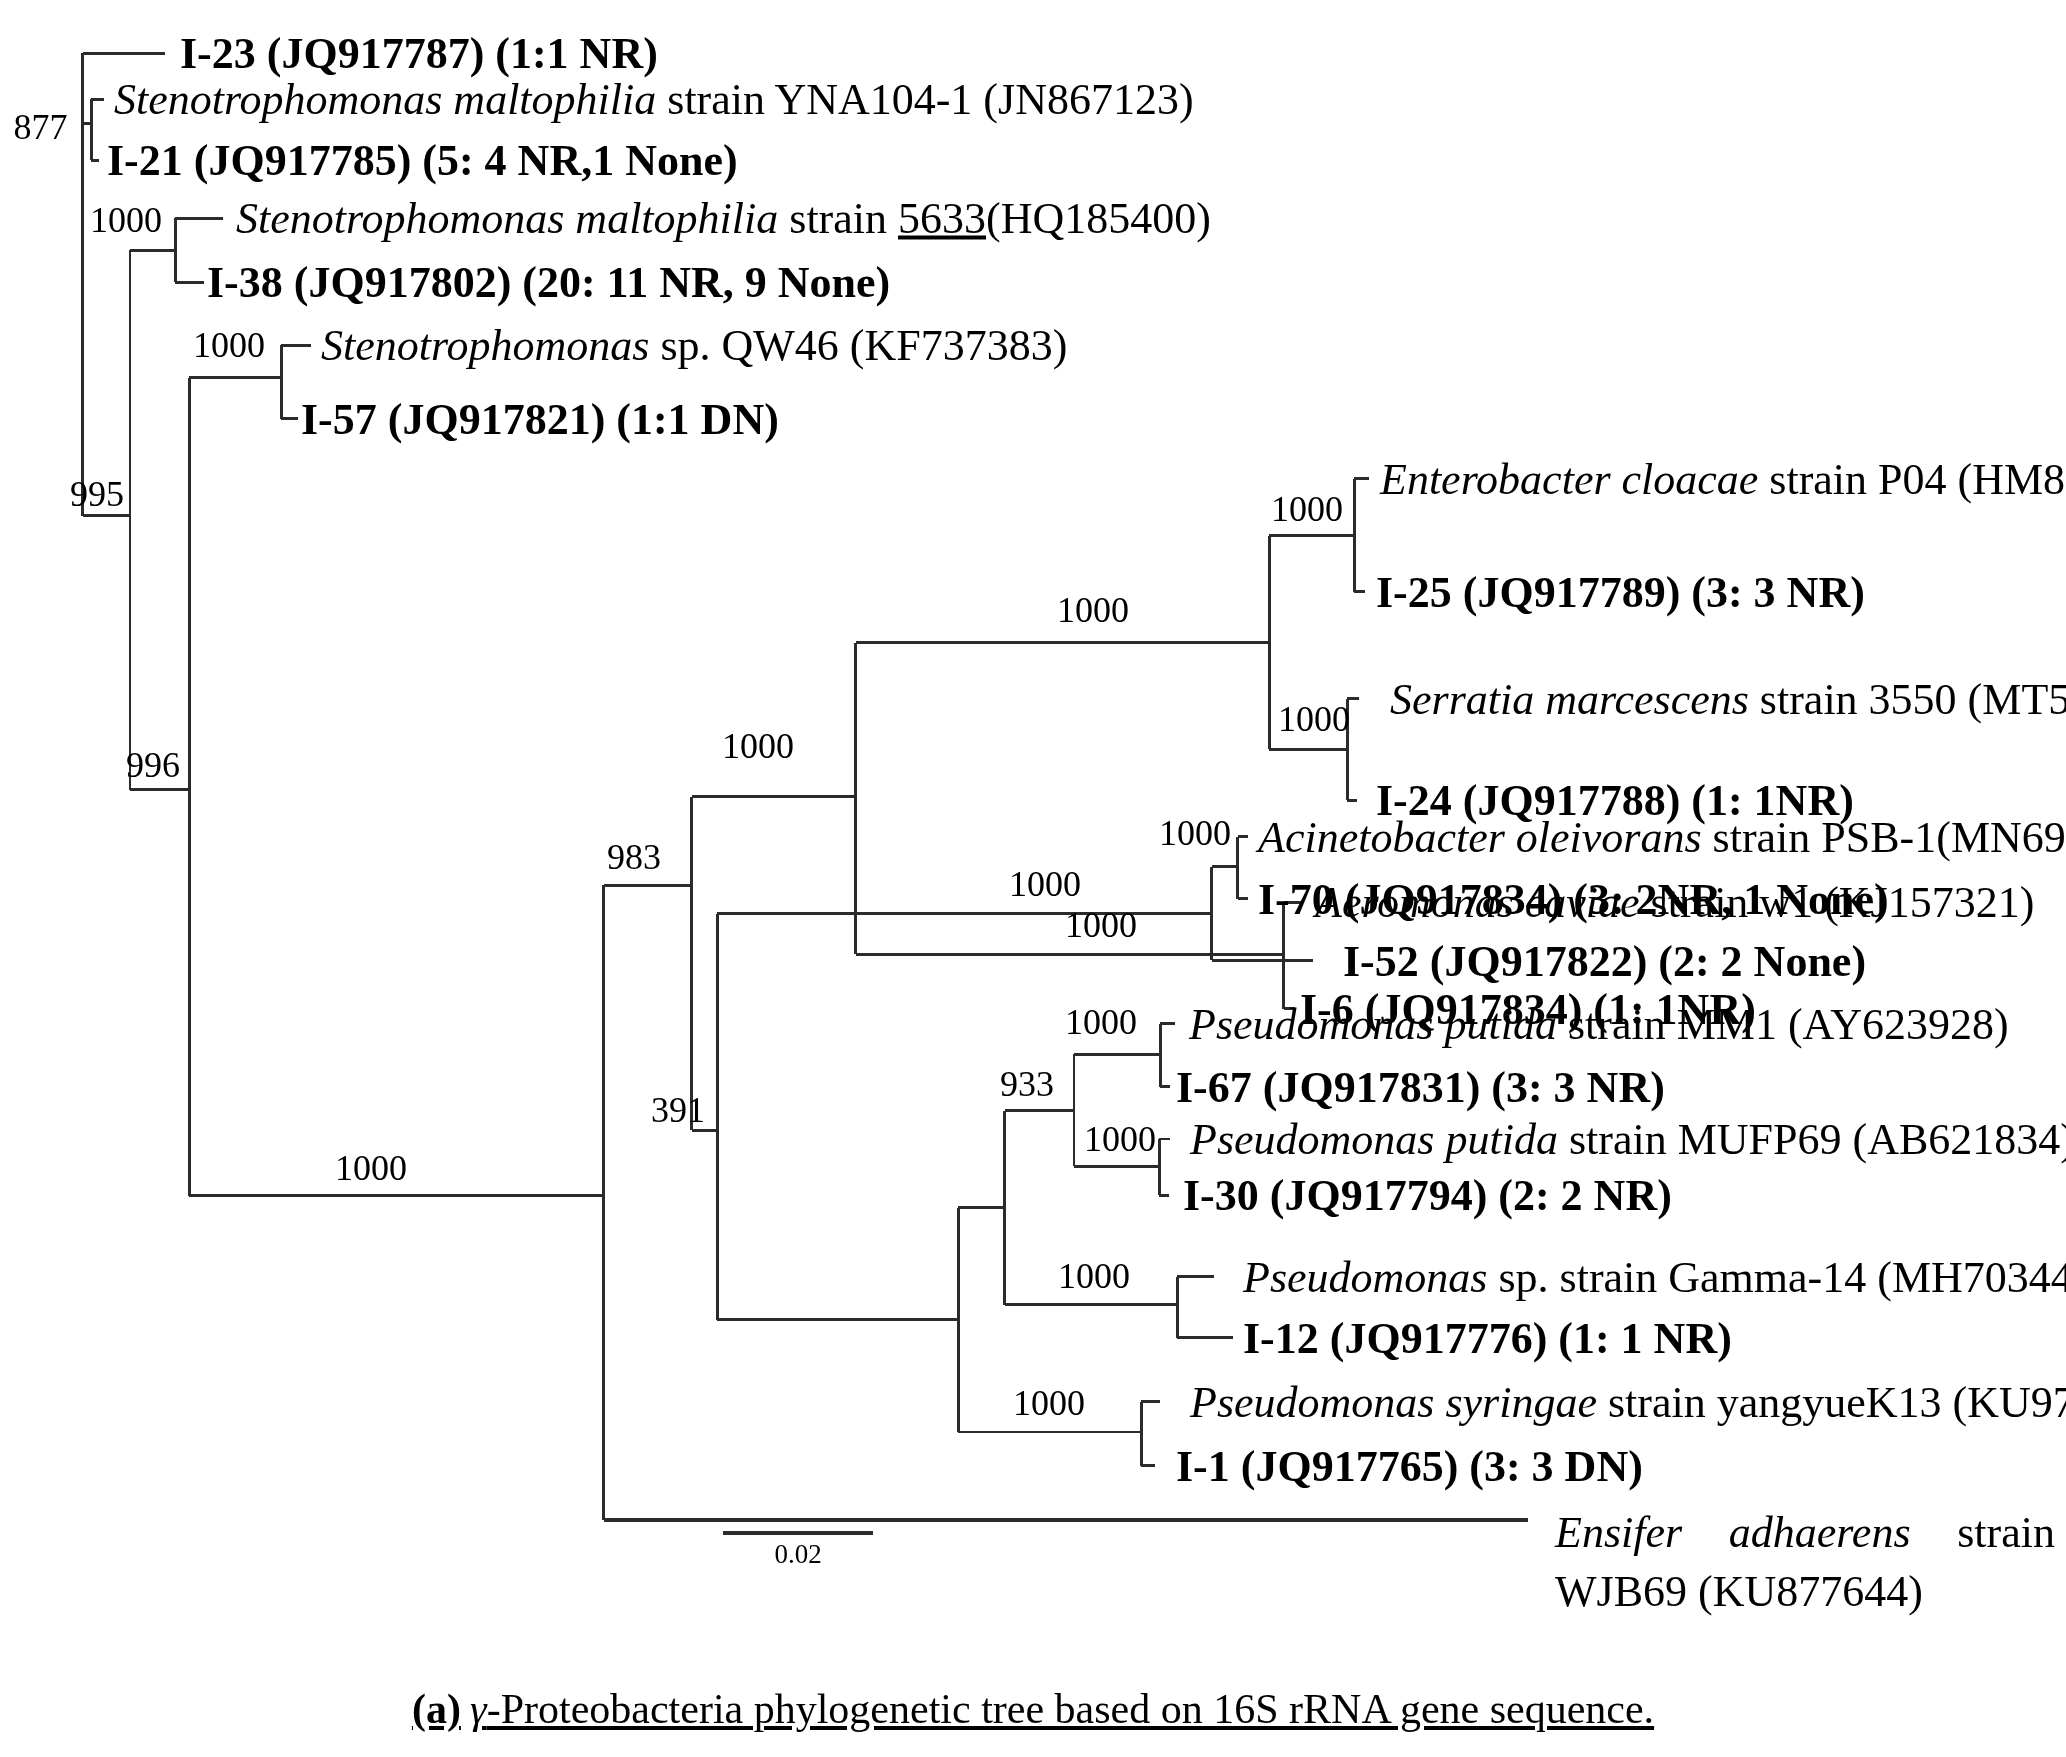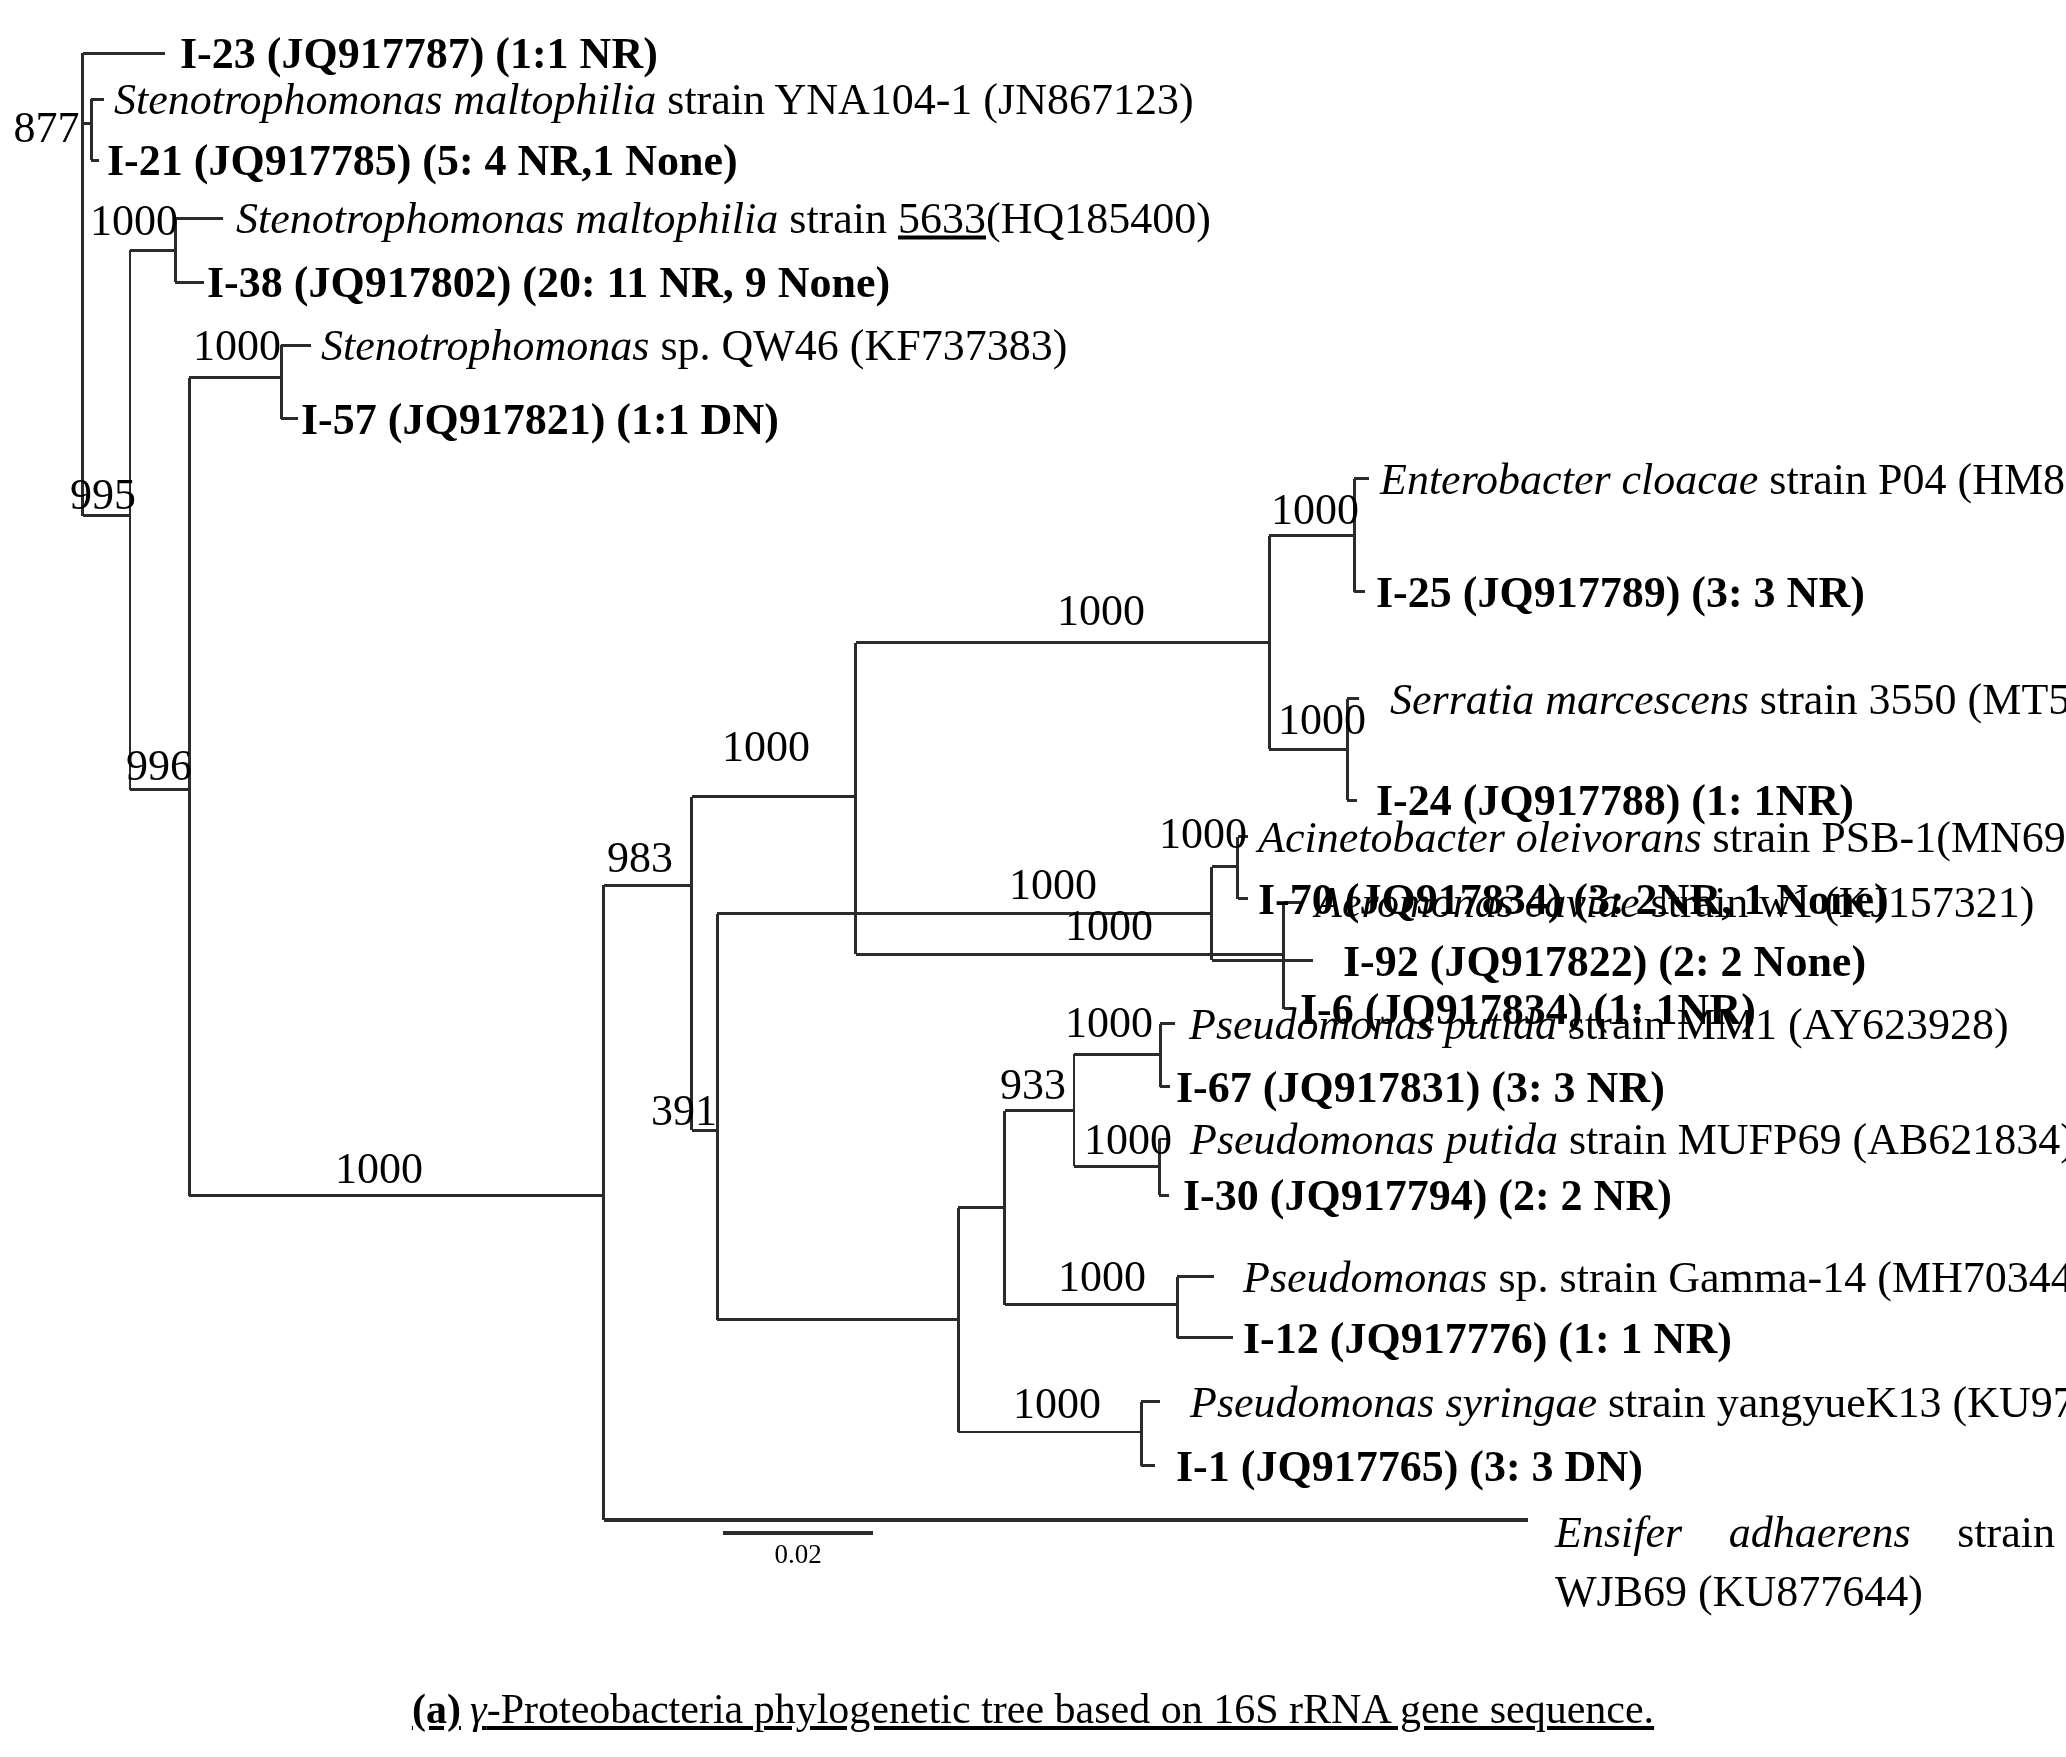--- a/index.html
+++ b/index.html
@@ -21,21 +21,21 @@
     font-size:44px;
     line-height:63px;
     height:63px;
     transform:translateY(-50%);
   }
   .leaf.b{font-weight:bold;}
   .it{font-style:italic;text-align:right;}
   .ul{text-decoration:underline;}
   .bs{
     position:absolute;
-    font-size:44px;
+    font-size:36px;
     line-height:49px;
     white-space:nowrap;
   }
   #ensifer-label{
     position:absolute;
     left:1555px;top:1503px;width:500px;
     font-size:44px;line-height:59px;
     text-align:justify;
   }
   #scalebar-label{
@@ -184,21 +184,21 @@
   <div class="leaf b" style="left:1376px;top:800px"><span>I-24 (JQ917788) (1: 1NR)</span></div>
 
   <div class="leaf" style="left:1315px;top:902px"><span class="it">Aeromonas caviae</span><span> strain w1 (KJ157321)</span></div>
 
   <div class="leaf b" style="left:1300px;top:1009px"><span>I-6 (JQ917834) (1: 1NR)</span></div>
 
   <div class="leaf" style="left:1258px;top:837px"><span class="it">Acinetobacter oleivorans</span><span> strain PSB-1(MN696228)</span></div>
 
   <div class="leaf b" style="left:1258px;top:899px"><span>I-70 (JQ917834) (3: 2NR, 1 None)</span></div>
 
-  <div class="leaf b" style="left:1343px;top:961px"><span>I-92 (JQ917822) (2: 2 None)</span></div>
+  <div class="leaf b" style="left:1343px;top:961px"><span>I-52 (JQ917822) (2: 2 None)</span></div>
 
   <div class="leaf" style="left:1189px;top:1024px"><span class="it">Pseudomonas putida</span><span> strain MM1 (AY623928)</span></div>
 
   <div class="leaf b" style="left:1176px;top:1087px"><span>I-67 (JQ917831) (3: 3 NR)</span></div>
 
   <div class="leaf" style="left:1190px;top:1139px"><span class="it">Pseudomonas putida</span><span> strain MUFP69 (AB621834)</span></div>
 
   <div class="leaf b" style="left:1183px;top:1195px"><span>I-30 (JQ917794) (2: 2 NR)</span></div>
 
   <div class="leaf" style="left:1243px;top:1277px"><span class="it">Pseudomonas</span><span> sp. strain Gamma-14 (MH703445)</span></div>

